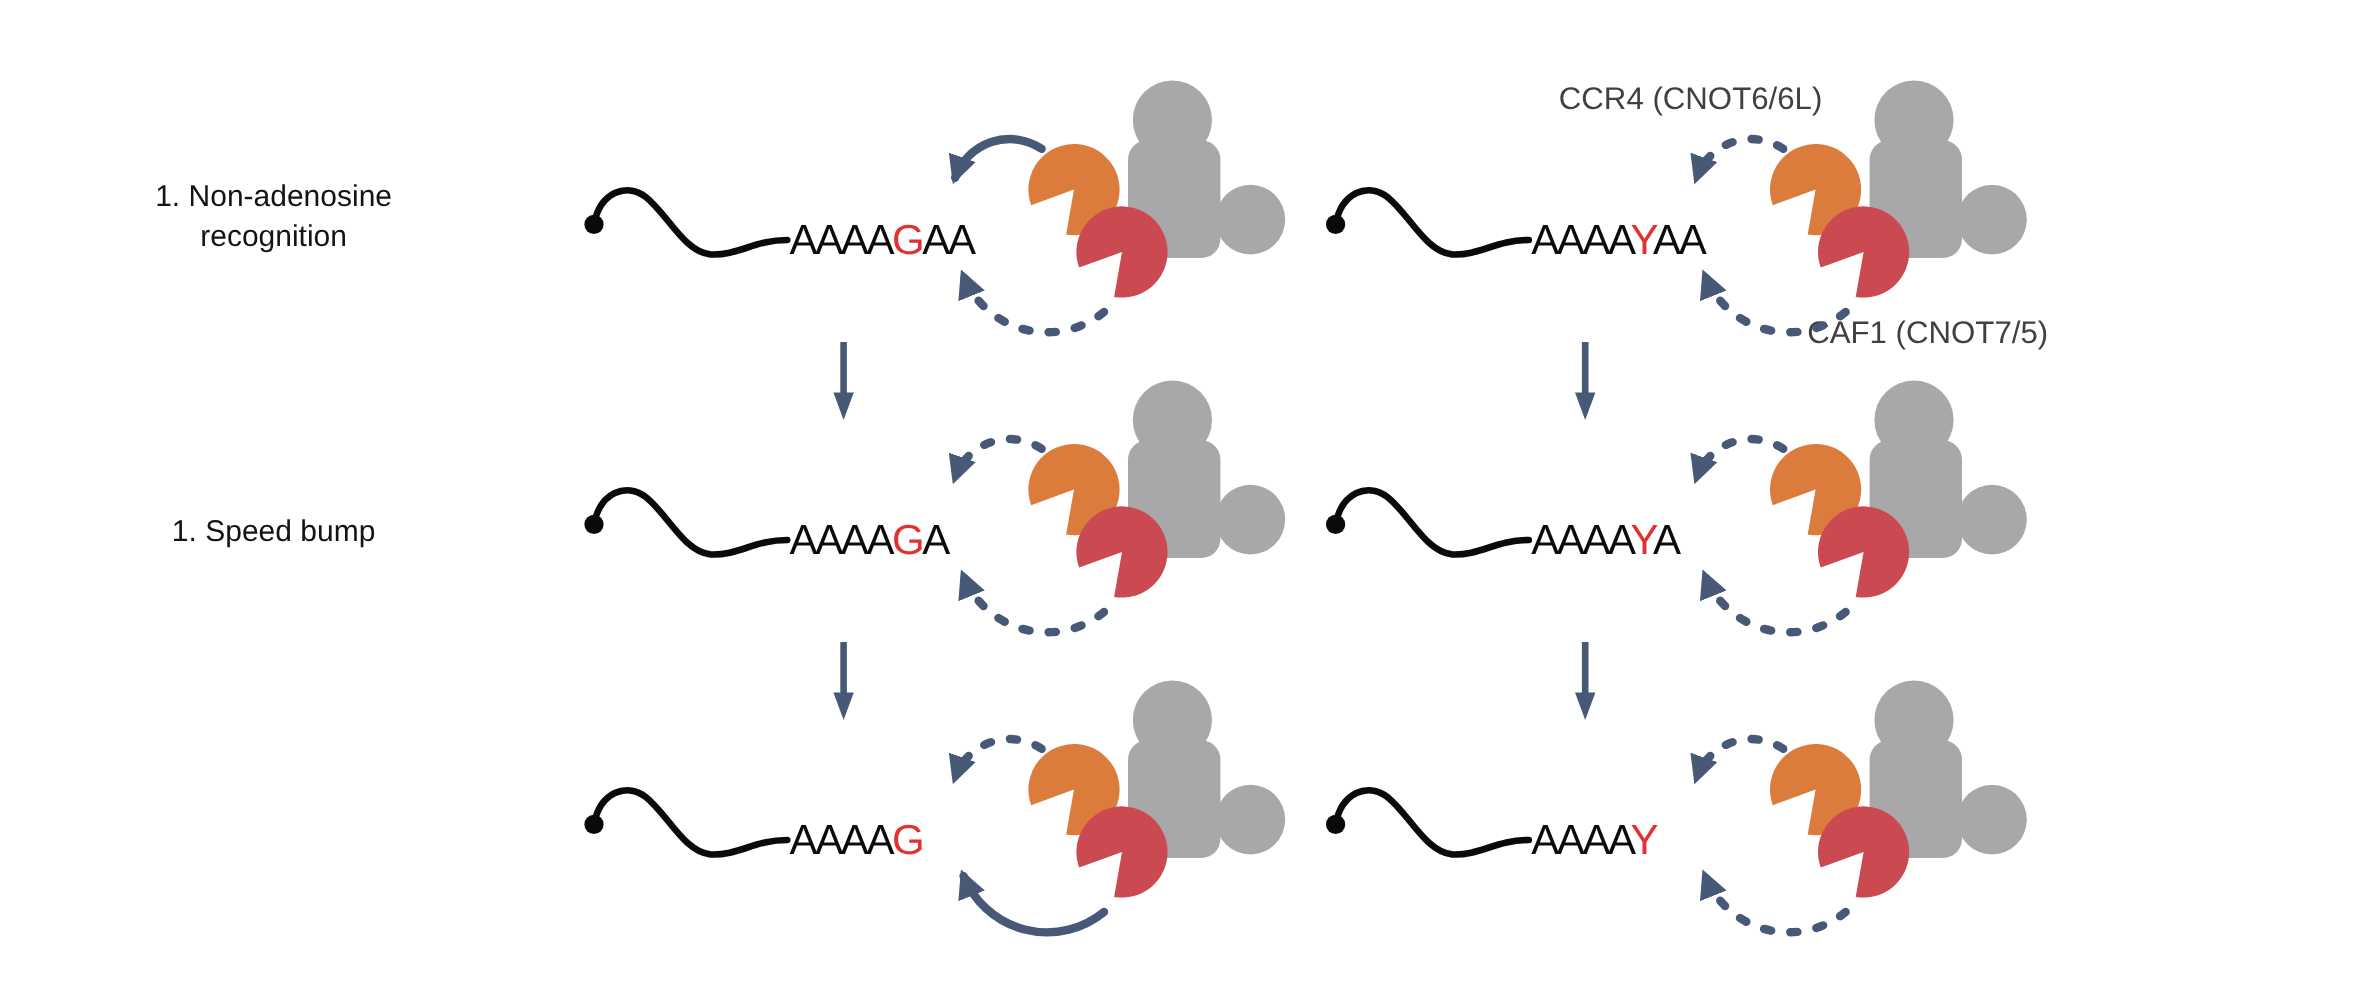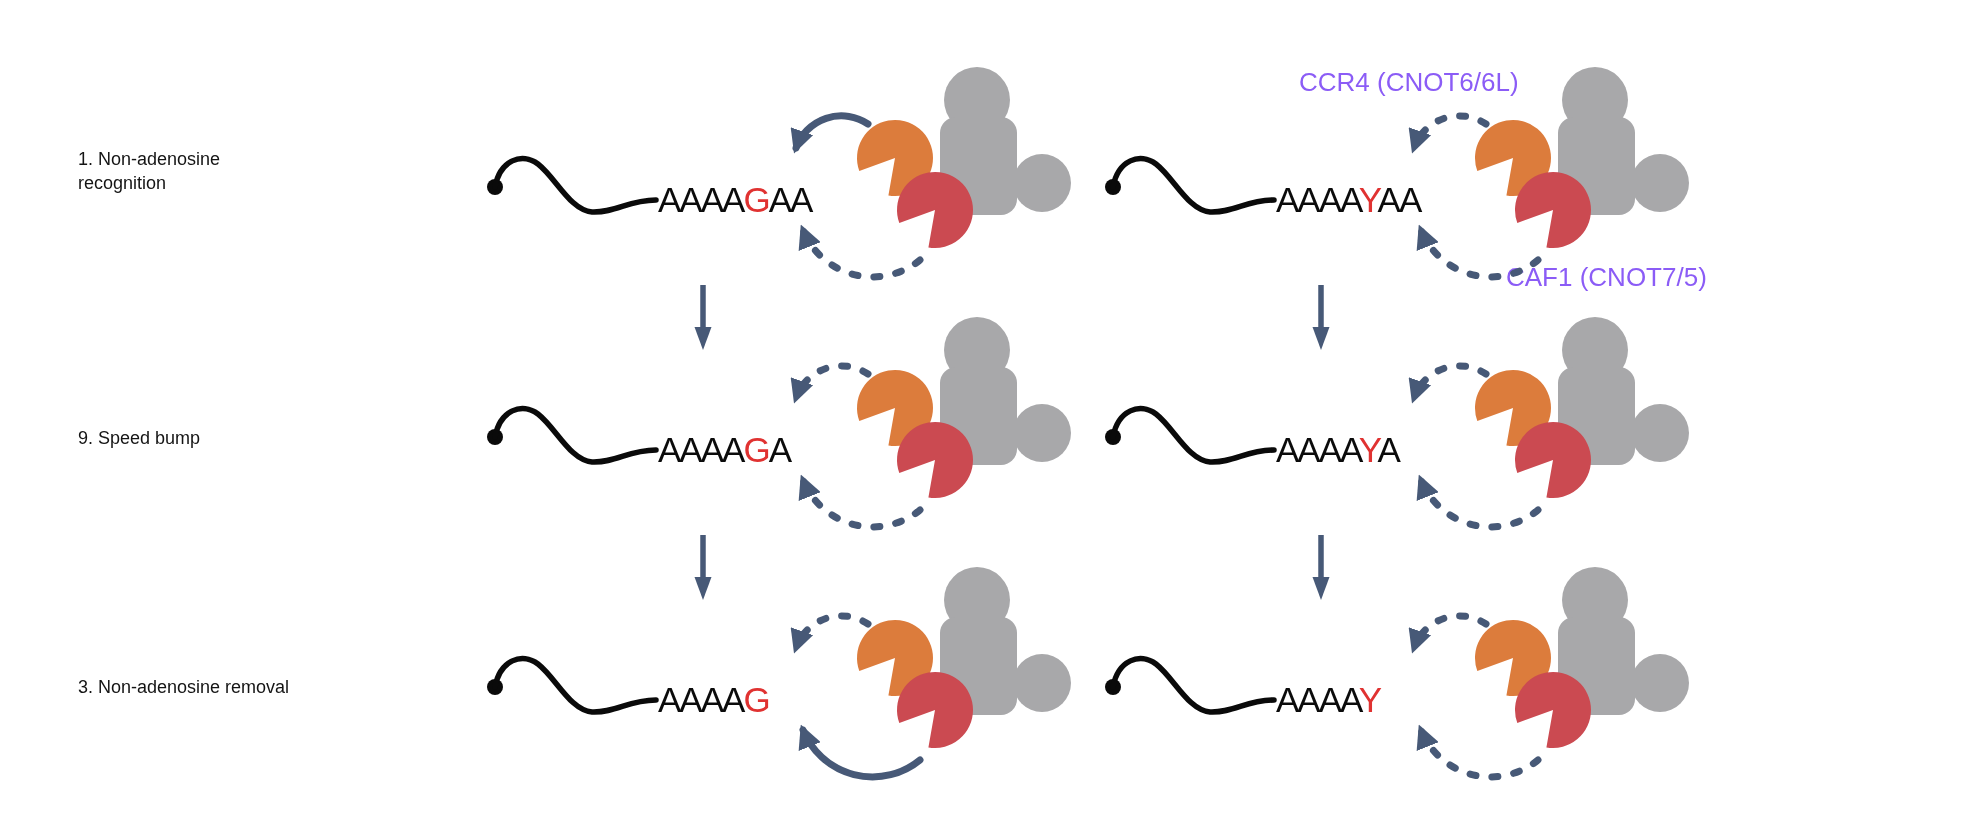--- a/index.html
+++ b/index.html
@@ -6,30 +6,30 @@
   .canvas{
     position:relative;
     width:1968px;height:828px;
     background:#ffffff;
     font-family:"Liberation Sans", sans-serif;
     overflow:hidden;
   }
   .step-label{
     position:absolute;
     width:300px;
-    text-align:left;
-    font-size:18px;
+    text-align:center;
+    font-size:25px;
     line-height:1.32;
     color:#141414;
     white-space:pre-line;
   }
   .anno-label{
     position:absolute;
     font-size:26px;
-    color:#8b5cf6;
+    color:#404040;
     white-space:nowrap;
   }
   svg.panel, svg.varrow{position:absolute;}
   .seq{
     font-family:"Liberation Sans", sans-serif;
     font-size:35px;
     letter-spacing:-2px;
     fill:#0b0b0b;
   }
   .rna-line{fill:none;stroke:#0a0a0a;stroke-width:5.5;stroke-linecap:round;}
@@ -52,22 +52,21 @@
         <circle cx="127" cy="52" r="33" fill="#A8A8AA"></circle>
         <rect x="90" y="69" width="77" height="98" rx="16" fill="#A8A8AA"></rect>
         <path d="M45,110 L9.3,123 A38,38 0 1 1 38.4,147.4 Z" fill="#DC7C3C"></path>
         <path d="M85,162 L49.3,175 A38,38 0 1 1 78.4,199.4 Z" fill="#CB4A51"></path>
       </g>
     </defs>
   </svg>
 
   <div class="step-label" style="left:78px;top:148px">1. Non-adenosine
 recognition</div>
-  <div class="step-label" style="left:78px;top:427px">9. Speed bump</div>
-  <div class="step-label" style="left:78px;top:676px">3. Non-adenosine removal</div>
+  <div class="step-label" style="left:78px;top:427px">1. Speed bump</div>
 
   <div class="anno-label" style="left:1299px;top:67px">CCR4 (CNOT6/6L)</div>
   <div class="anno-label" style="left:1506px;top:262px">CAF1 (CNOT7/5)</div>
 
   <svg class="panel" style="left:470px;top:60px" width="700" height="240" viewBox="0 0 700 240">
     <circle class="rna-dot" cx="25" cy="127" r="8"></circle>
     <path class="rna-line" d="M 25 127 C 30 100, 52 92, 68 104 C 86 118, 100 150, 122 152 C 146 153, 158 140, 186 140"></path>
     <text class="seq" x="188" y="152"><tspan>AAAA</tspan><tspan fill="#E03231">G</tspan><tspan>AA</tspan></text>
     <use href="#cnot-complex" transform="translate(380,-12)"></use>
     <path class="arr" d="M 398 64 A 48 48 0 0 0 326 88" marker-end="url(#ah)" stroke="#475977"></path>

